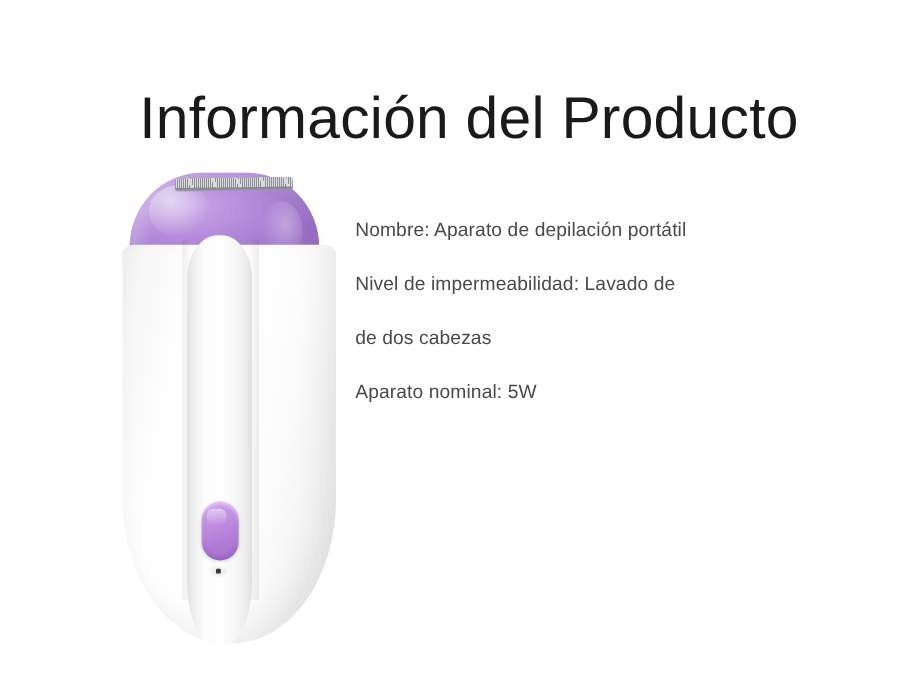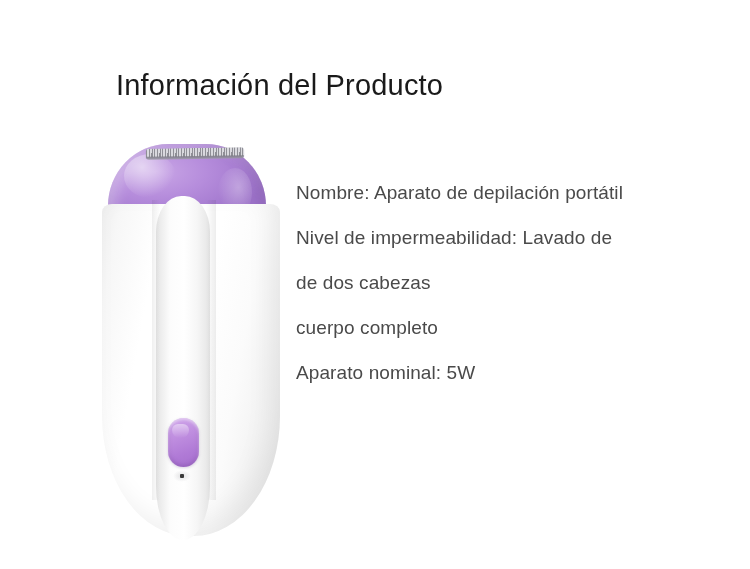--- a/index.html
+++ b/index.html
@@ -13,21 +13,21 @@
     overflow: hidden;
     font-family: "Liberation Sans", sans-serif;
     position: relative;
   }
 
   
   .page-title {
     position: absolute;
     left: 116px;
     top: 42px;
-    font-size: 29px;
+    font-size: 49px;
     line-height: 48px;
     font-weight: 500;
     color: #1a1a1a;
     letter-spacing: 0.2px;
     white-space: nowrap;
   }
 
   
   .product-figure {
     position: absolute;
@@ -185,21 +185,21 @@
   }
 
   
   .spec-list {
     position: absolute;
     left: 296px;
     top: 170px;
     width: 436px;
   }
   .spec-line {
-    font-size: 19px;
+    font-size: 16px;
     line-height: 45px;
     font-weight: 300;
     color: #4a4a4a;
     letter-spacing: 0.1px;
     white-space: nowrap;
   }
 </style>
 </head>
 <body>
 
@@ -222,15 +222,14 @@
 
   <div class="power-button"></div>
   <div class="led-halo"></div>
   <div class="led-dot"></div>
 </div>
 
 <div class="spec-list">
   <div class="spec-line">Nombre: Aparato de depilación portátil</div>
   <div class="spec-line">Nivel de impermeabilidad: Lavado de</div>
   <div class="spec-line">de dos cabezas</div>
-  <div class="spec-line">cuerpo completo</div>
   <div class="spec-line">Aparato nominal: 5W</div>
 </div>
 
 </body></html>

